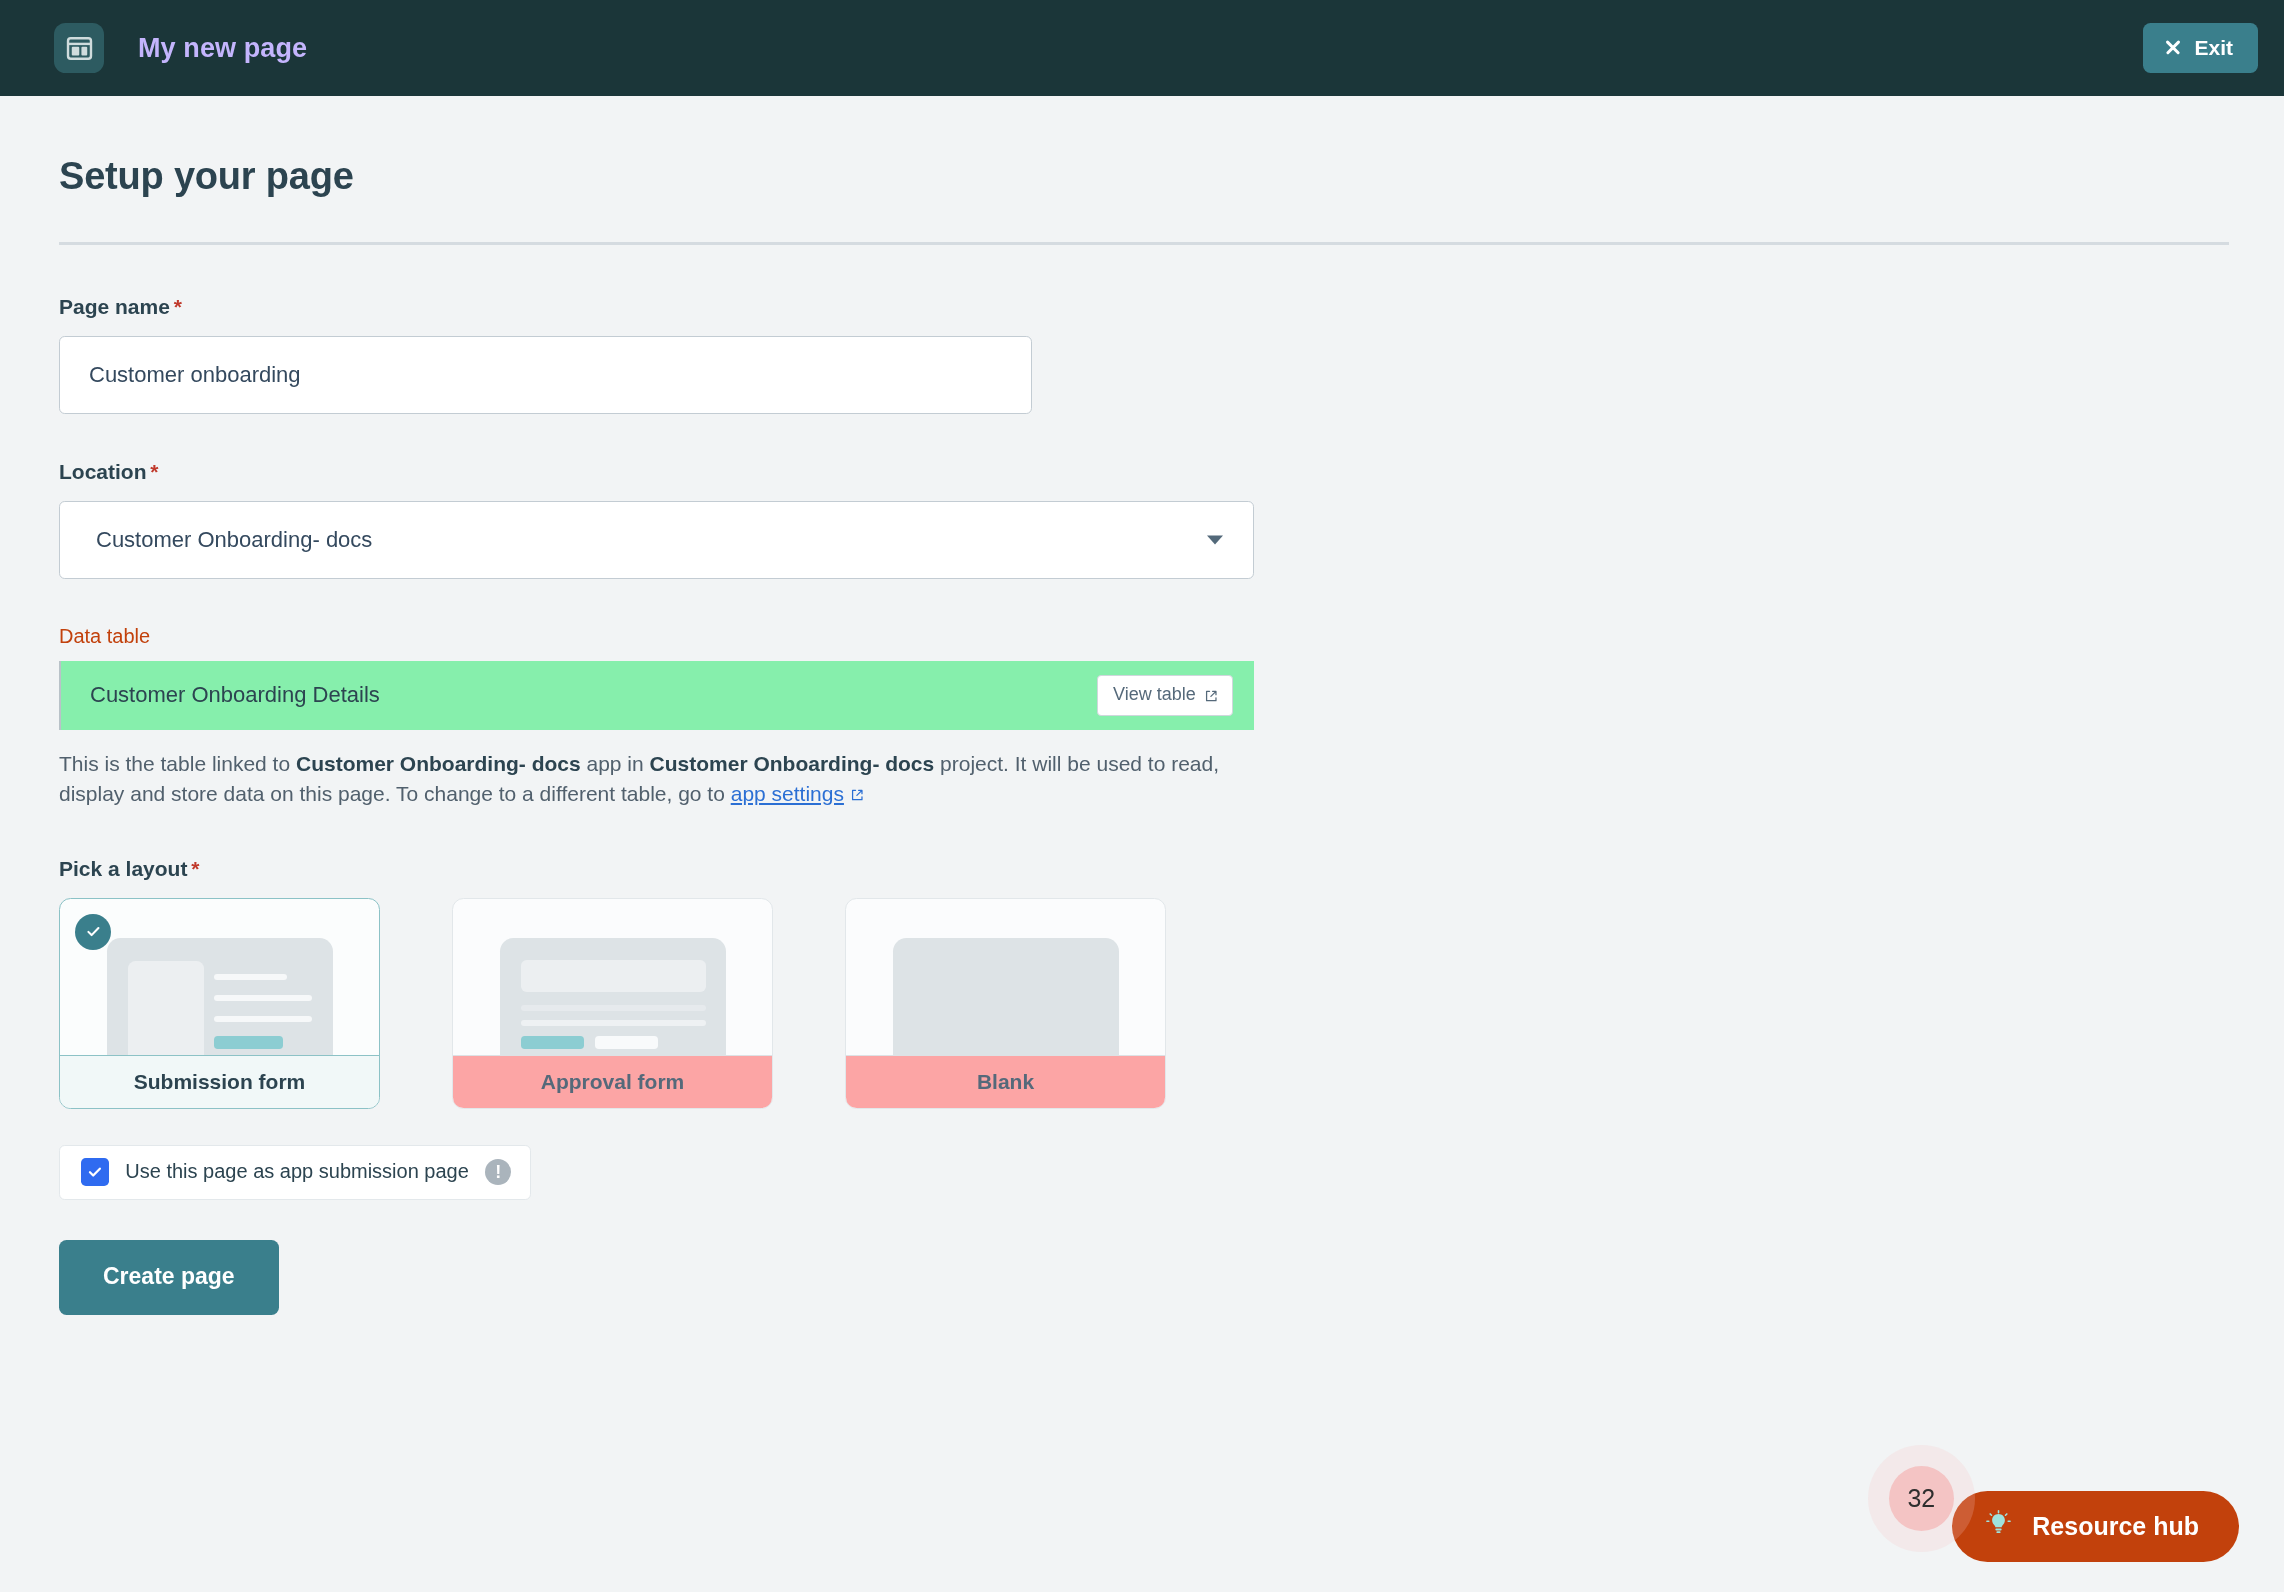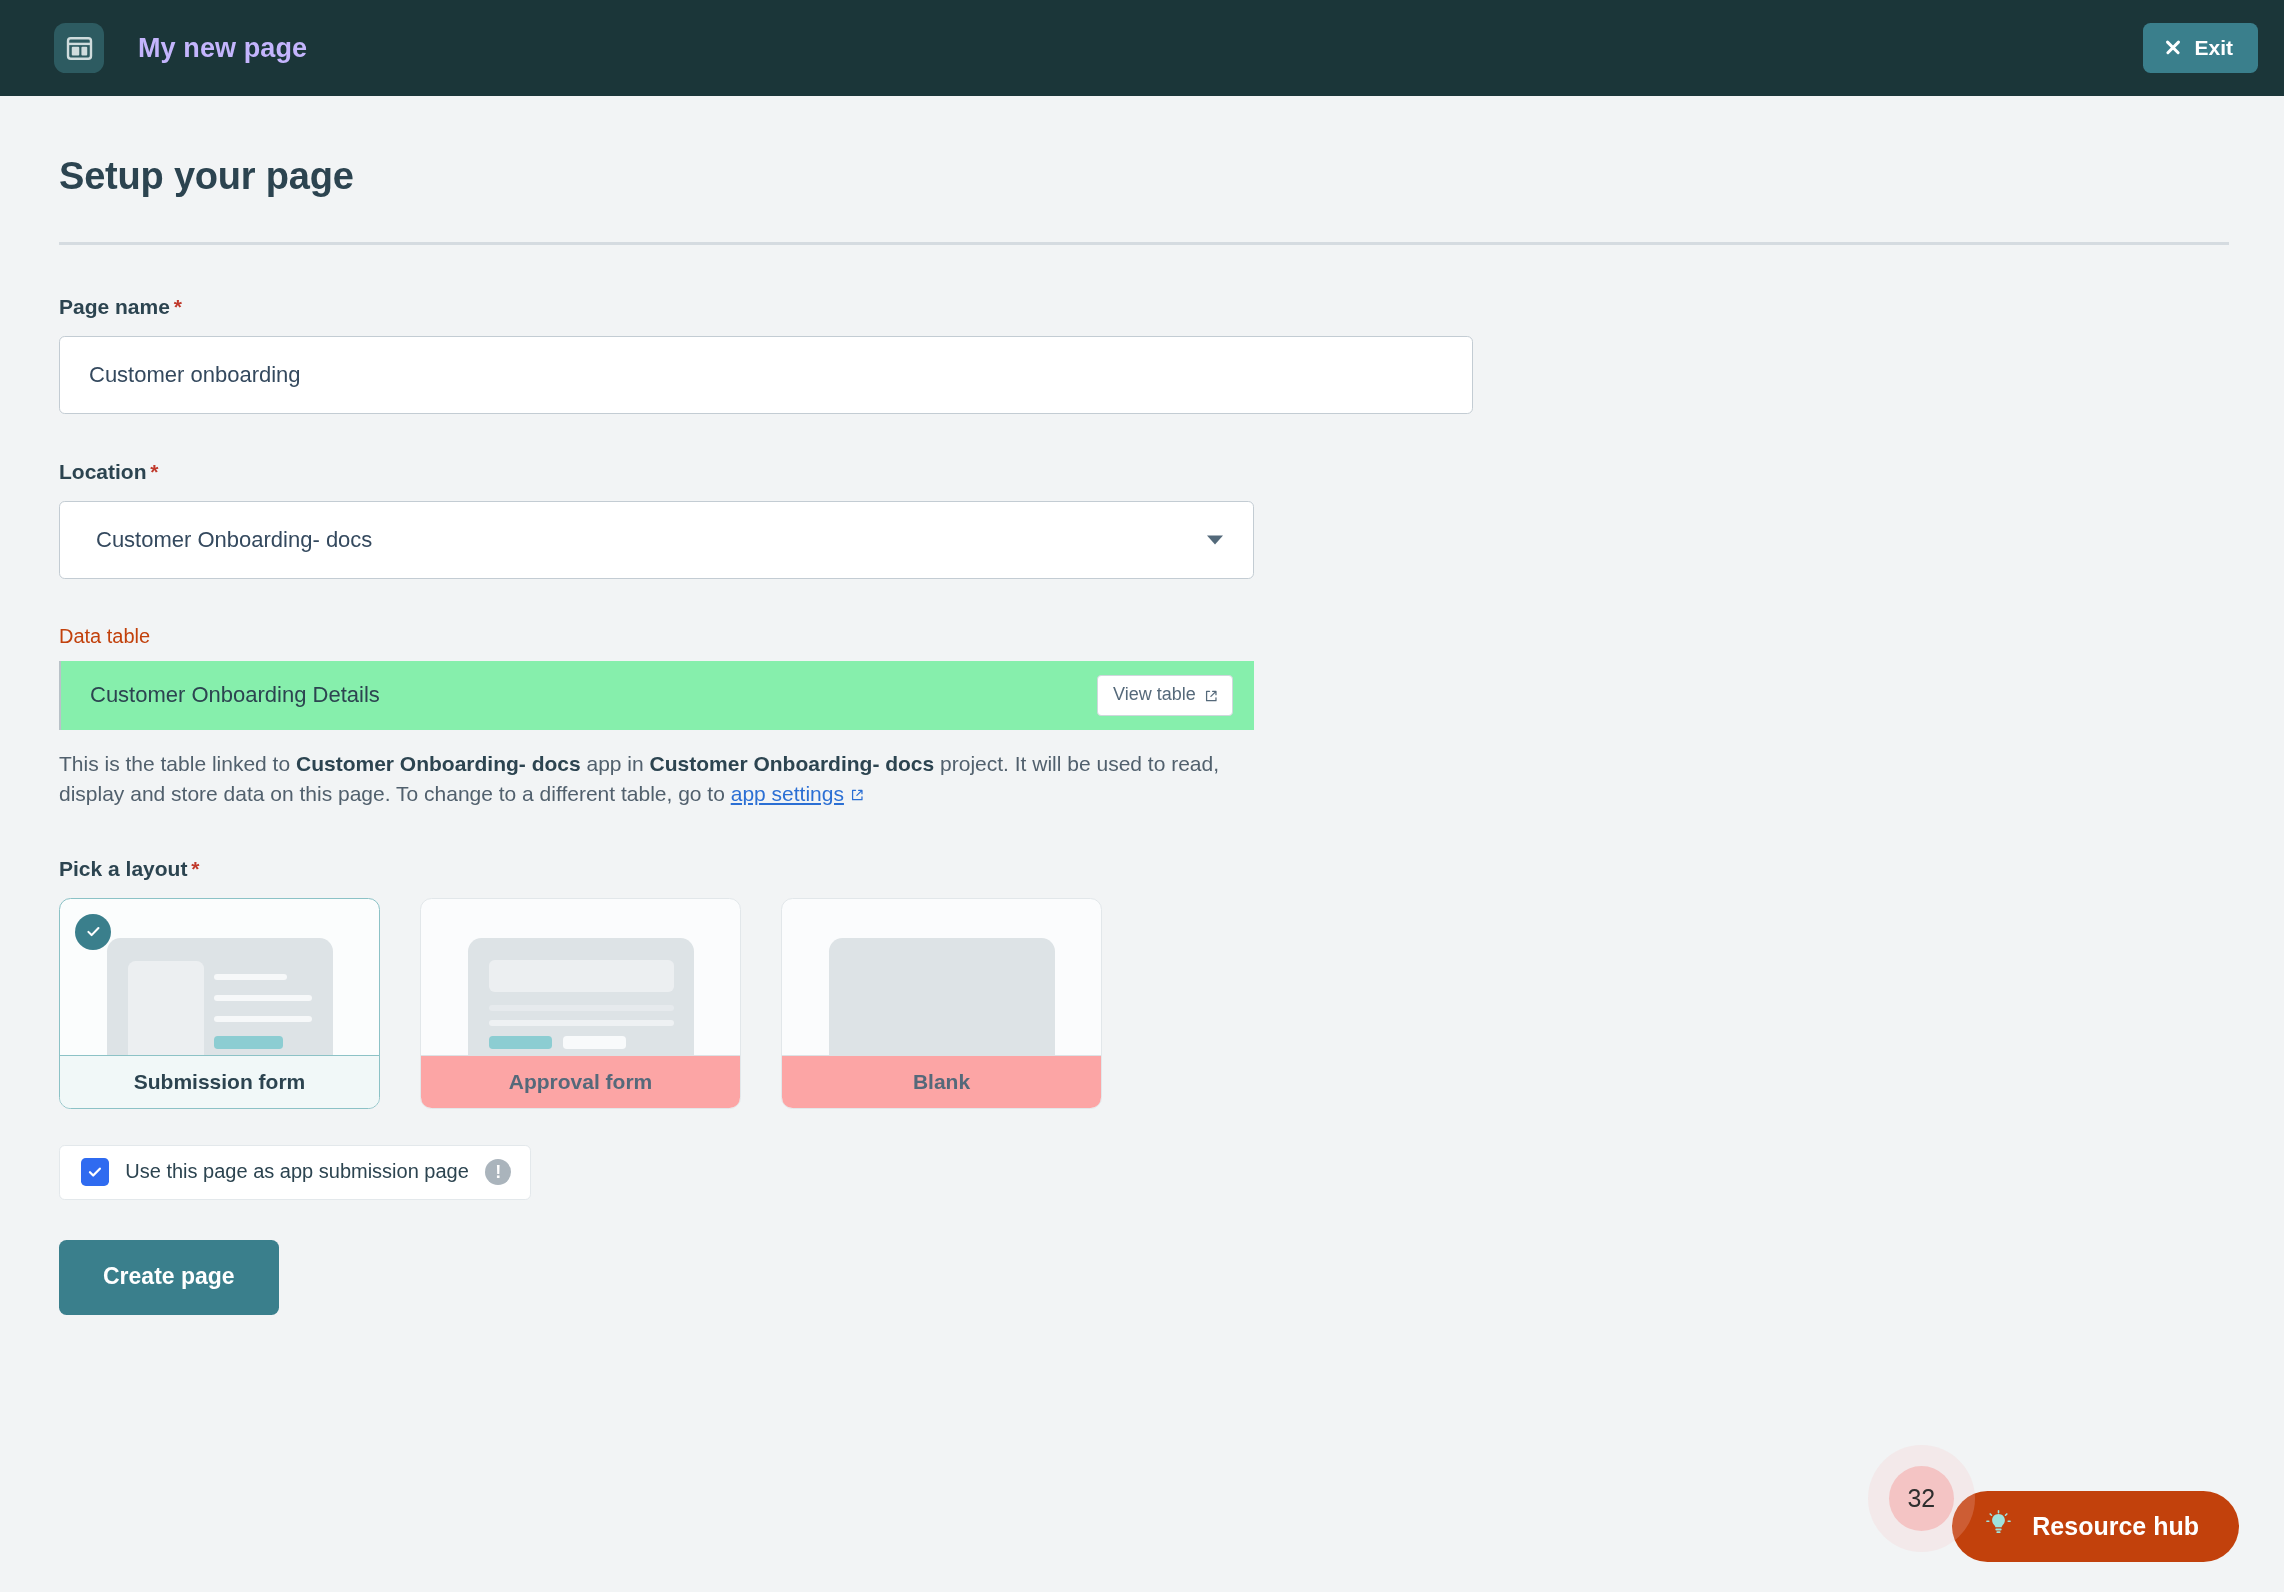--- a/index.html
+++ b/index.html
@@ -117,21 +117,21 @@
   }
   .req-star {
     color: #c0392b;
     font-size: 21px;
     line-height: 1;
     position: relative;
     top: 1px;
   }
 
   .text-input {
-    width: 1414px;
+    width: 973px;
     height: 78px;
     background: #ffffff;
     border: 1.9px solid #c3ccd3;
     border-radius: 5.7px;
     font-family: inherit;
     font-size: 22px;
     color: #34495e;
     padding: 0 29px;
     outline: none;
   }
@@ -214,21 +214,21 @@
     text-decoration: underline;
     cursor: pointer;
   }
   .app-settings-link .ext-icon { margin-left: 5.7px; position: relative; top: 1.9px; }
 
   
   .layout-section { margin-top: 48px; }
 
   .layout-cards {
     display: flex;
-    gap: 40px;
+    gap: 72px;
     margin-top: 17px;
   }
 
   .layout-card {
     width: 321px;
     background: #fbfcfd;
     border: 1.9px solid #e2e7ea;
     border-radius: 11.5px;
     overflow: hidden;
     cursor: pointer;

